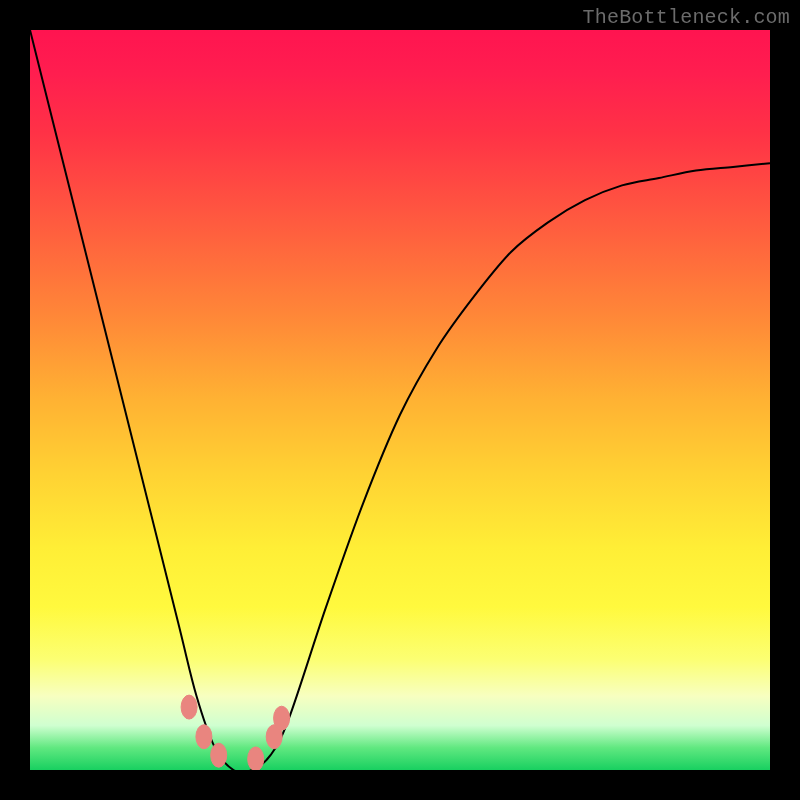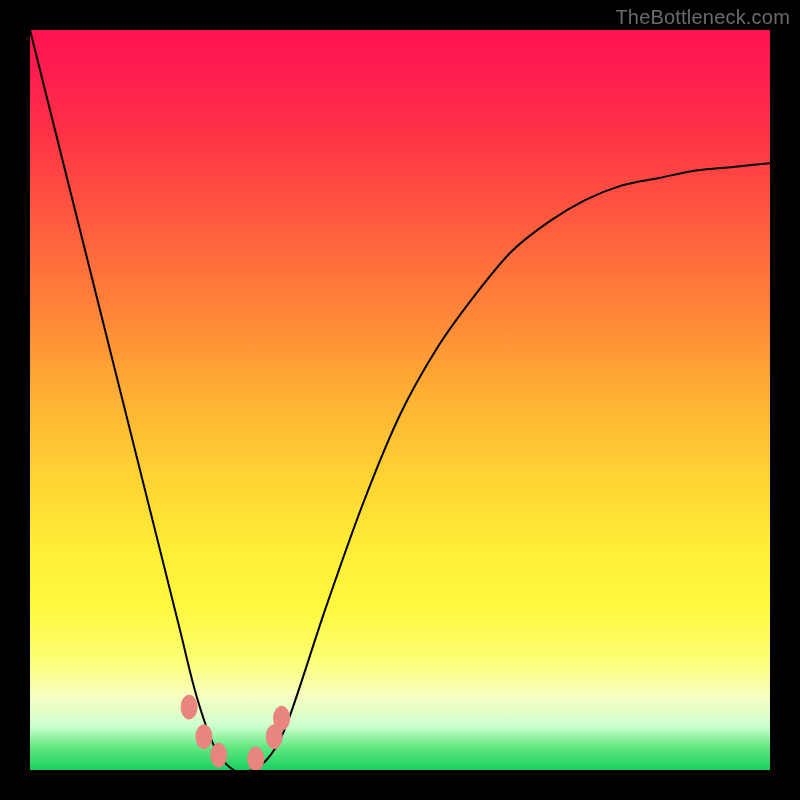--- a/index.html
+++ b/index.html
@@ -11,20 +11,21 @@
     overflow: hidden;
     font-family: Arial, Helvetica, sans-serif;
   }
   .frame {
     position: absolute;
     left: 0;
     top: 0;
     width: 800px;
     height: 800px;
     background: #000;
+    font-family: Liberation Mono, monospace;
   }
   .plot-area {
     position: absolute;
     left: 30px;
     top: 30px;
     width: 740px;
     height: 740px;
     overflow: hidden;
   }
   .gradient-bg {

